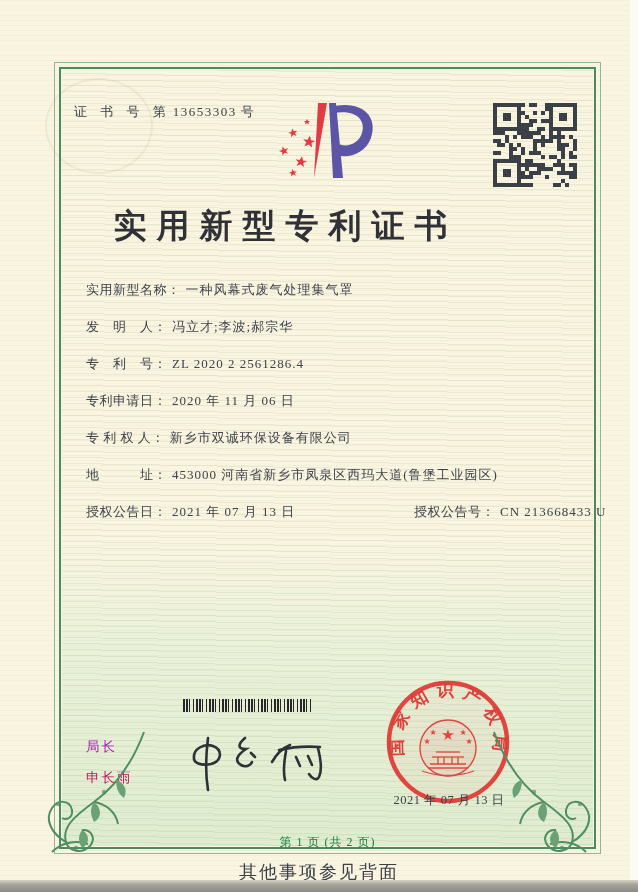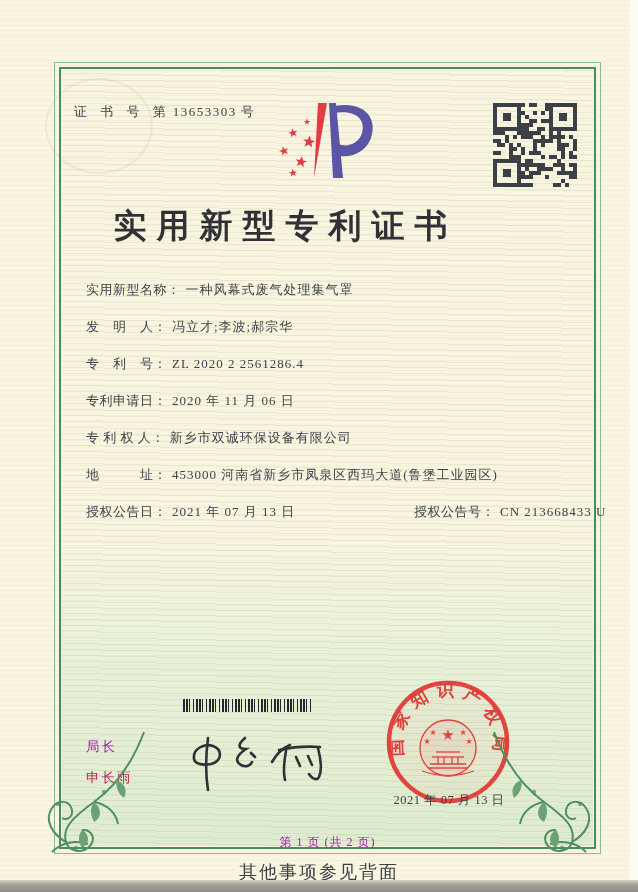--- a/index.html
+++ b/index.html
@@ -45,21 +45,21 @@
   .paras p{margin:0 0 4px 0;text-indent:2em;letter-spacing:.4px;}
   .barcode{position:absolute;left:183px;top:699px;width:129px;height:13px;
     background:repeating-linear-gradient(90deg,#27272b 0 2px,rgba(0,0,0,0) 2px 3px,#27272b 3px 5px,rgba(0,0,0,0) 5px 6px,#27272b 6px 7px,rgba(0,0,0,0) 7px 10px,#27272b 10px 11px,rgba(0,0,0,0) 11px 13px);}
   .sig-title{position:absolute;left:86px;top:738px;font-size:13.5px;color:#a21caf;letter-spacing:2px;}
   .sig-name{position:absolute;left:86px;top:769px;font-size:13.5px;color:#be185d;letter-spacing:2px;}
   .sig-svg{position:absolute;left:182px;top:710px;}
   .seal-svg{position:absolute;left:378px;top:672px;}
   .seal-date{position:absolute;left:386px;top:792px;width:126px;text-align:center;
     font-size:12.5px;color:#3a3e46;letter-spacing:.5px;}
   .page-info{position:absolute;left:61px;top:834px;width:533px;text-align:center;
-    font-size:12px;color:#a21caf;letter-spacing:1px;}
+    font-size:12px;color:#15803d;letter-spacing:1px;}
   .back-note{position:absolute;left:0;top:860px;width:638px;text-align:center;
     font-size:18px;color:#3b3f46;letter-spacing:2px;}
   .logo-svg{position:absolute;left:266px;top:96px;}
   .qr{position:absolute;left:493px;top:103px;}
   .orn{position:absolute;top:724px;}
   .orn-left{left:32px;}
   .orn-right{left:486px;transform:scaleX(-1);}
 </style>
 </head>
 <body>

